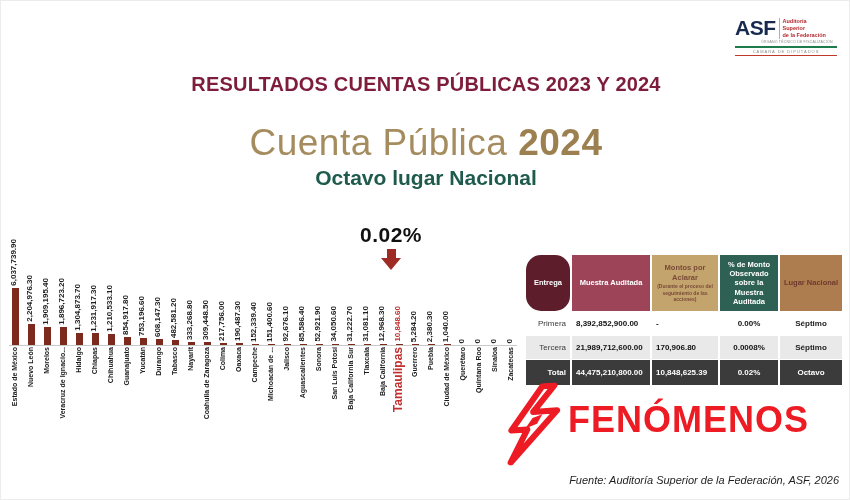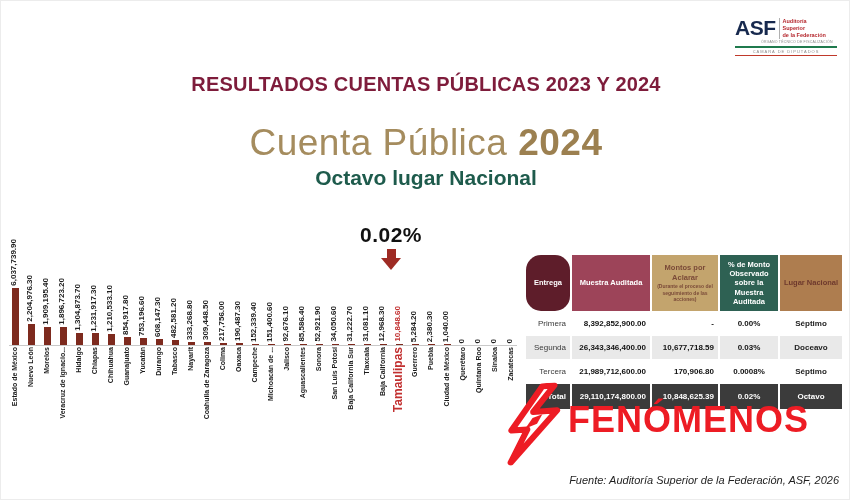--- a/index.html
+++ b/index.html
@@ -46,21 +46,21 @@
     border-right:10px solid transparent; border-top:12px solid #9e2b24; }
 
   
   .data-table { position:absolute; left:523px; top:253px; border-collapse:separate; border-spacing:2px 1px; table-layout:fixed; }
   .data-table th { color:#fff; font-size:7.5px; font-weight:700; text-align:center; vertical-align:middle;
     padding:4px 2px; line-height:1.25; height:56px; }
   .data-table th .sub { display:block; font-size:5px; font-weight:700; margin-top:1px; line-height:1.3; }
   .data-table td { font-size:8px; padding:2px 4px; height:23px; vertical-align:middle; background:#fff; color:#222; }
   .data-table tbody tr:nth-child(even) td { background:#e9e9e9; }
   .data-table td.c-label { text-align:right; font-weight:400; color:#3a3a3a; }
-  .data-table td.c-num { text-align:right; font-weight:700; color:#111; }
+  .data-table td.c-num { font-weight:700; color:#111; }
   .data-table td.c-pct { text-align:center; font-weight:700; color:#111; }
   .data-table td.c-lugar { text-align:center; font-weight:700; color:#222; }
   .data-table tr.total-row td { background:#3b3b3b !important; color:#fff !important; font-weight:700; height:25px; }
 
   
   .watermark { position:absolute; left:501px; top:383px; display:flex; align-items:flex-start; z-index:5; }
   .bolt-icon { width:62px; height:80px; transform:rotate(-4deg); }
   .watermark-text { font-size:36px; font-weight:800; color:#ed1c24; letter-spacing:1px; margin:15px 0 0 4px; }
 
   
@@ -213,36 +213,29 @@
       </thead>
     <tbody id="table-body">
         <tr>
           <td class="c-label">Primera</td>
           <td class="c-num">8,392,852,900.00</td>
           <td class="c-num">-</td>
           <td class="c-pct">0.00%</td>
           <td class="c-lugar">Séptimo</td>
         </tr>
         <tr>
-          <td class="c-label">Segunda</td>
-          <td class="c-num">26,343,346,400.00</td>
-          <td class="c-num">10,677,718.59</td>
-          <td class="c-pct">0.03%</td>
-          <td class="c-lugar">Doceavo</td>
-        </tr>
-        <tr>
           <td class="c-label">Tercera</td>
           <td class="c-num">21,989,712,600.00</td>
           <td class="c-num">170,906.80</td>
           <td class="c-pct">0.0008%</td>
           <td class="c-lugar">Séptimo</td>
         </tr>
         <tr class="total-row">
           <td class="c-label">Total</td>
-          <td class="c-num">29,110,174,800.00</td>
+          <td class="c-num">44,475,210,800.00</td>
           <td class="c-num">10,848,625.39</td>
           <td class="c-pct">0.02%</td>
           <td class="c-lugar">Octavo</td>
         </tr>
       </tbody>
   </table>
 
   <div class="watermark">
     <svg class="bolt-icon" viewBox="0 0 60 80">
       <polygon points="42,3 8,45 24,45 5,77 55,28 31,28 54,3" fill="#ffffff" stroke="#ed1c24" stroke-width="6" stroke-linejoin="round"></polygon>

